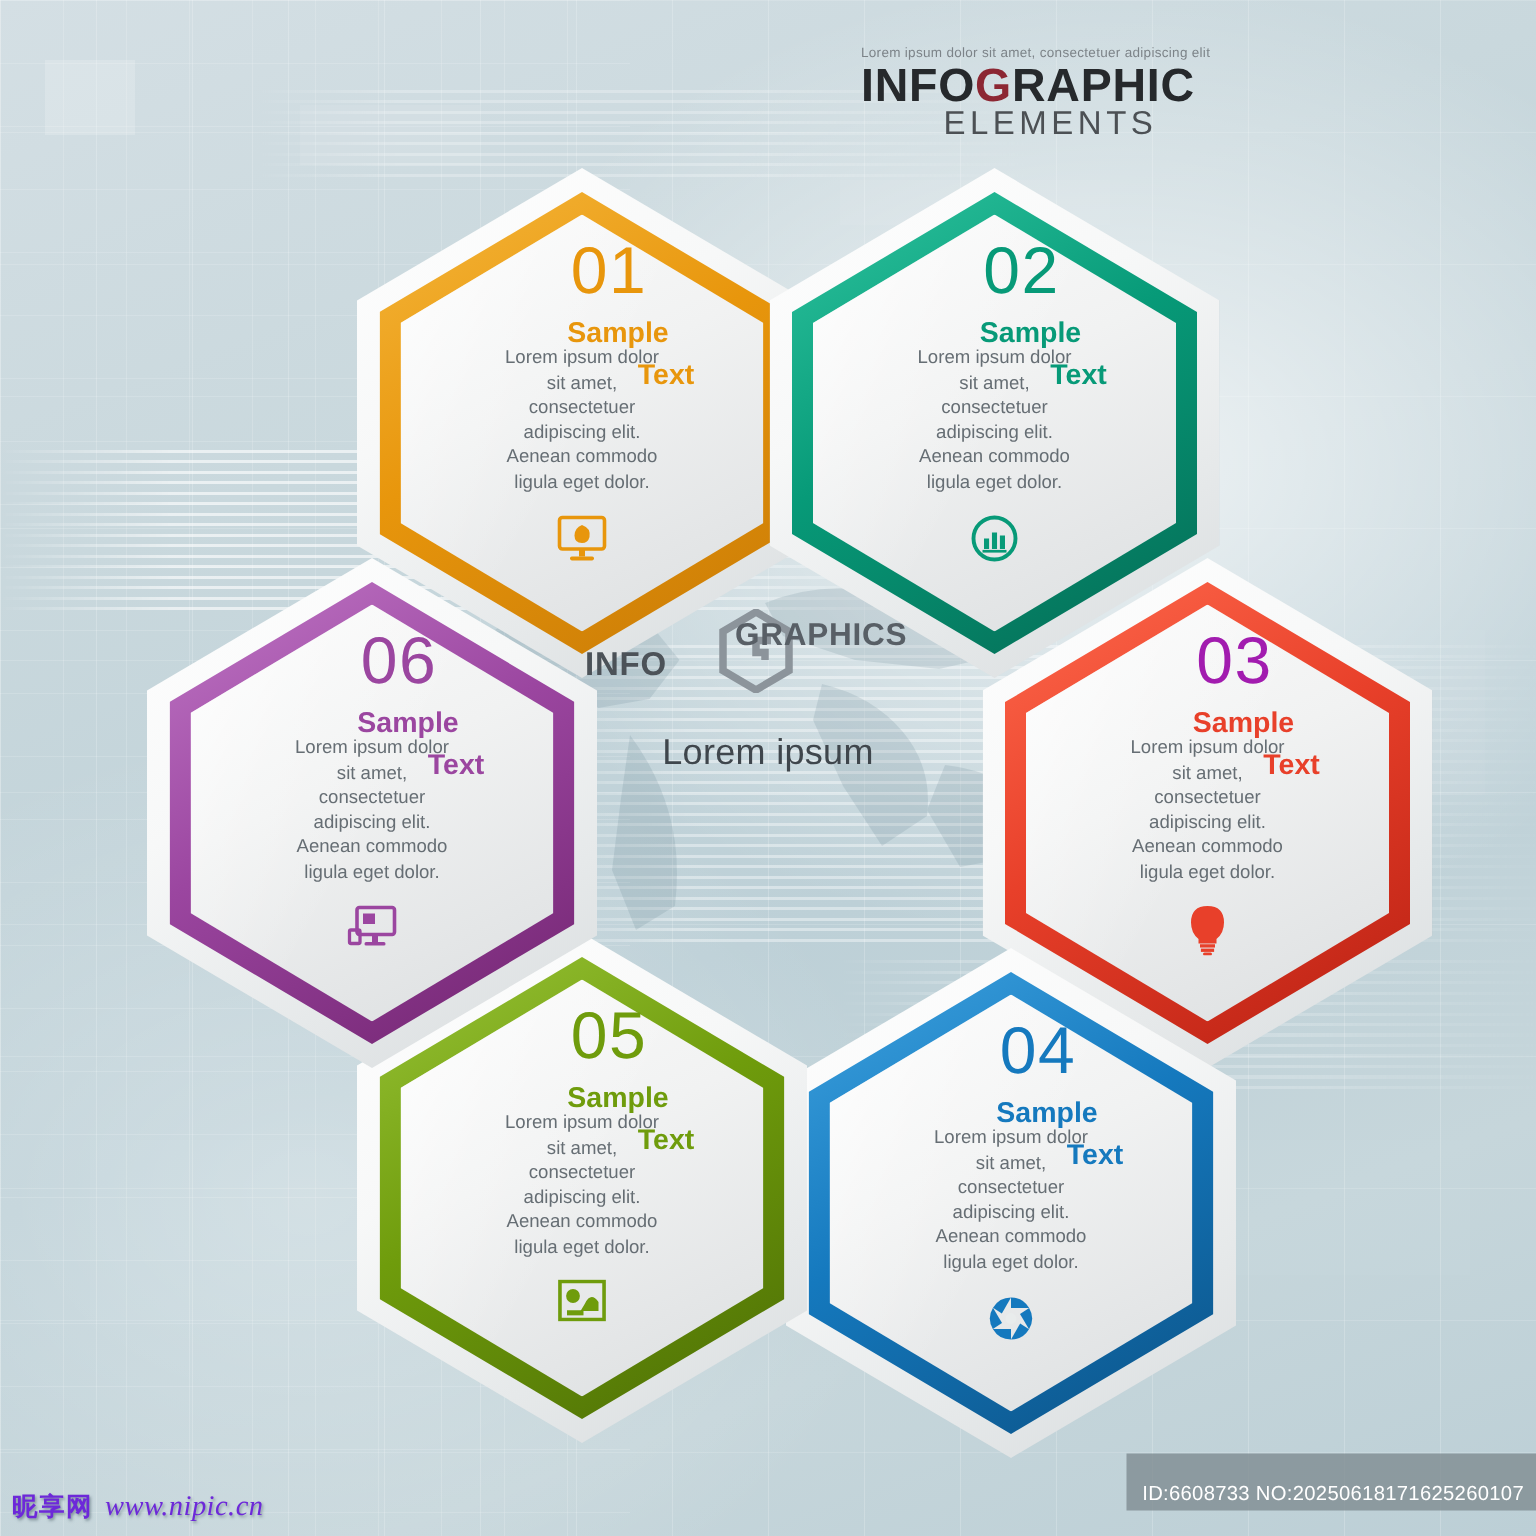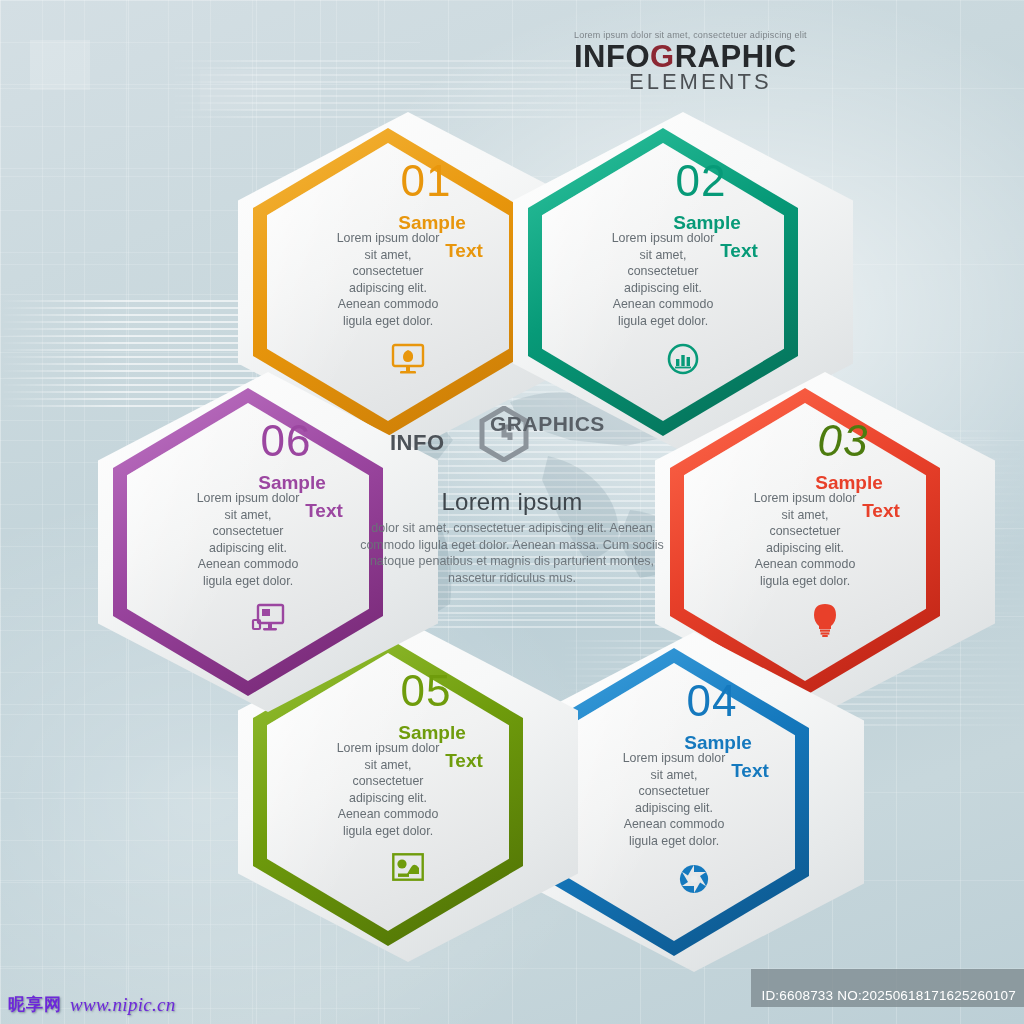--- a/index.html
+++ b/index.html
@@ -82,21 +82,21 @@
   }
   .center-heading{
     margin-top:28px;font-size:24px;color:#3f464c;font-weight:normal;letter-spacing:.2px;
   }
   .center-body{
     margin-top:4px;font-size:12.5px;line-height:1.32;color:#6a7278;
     filter:blur(.45px);opacity:.95;padding:0 2px;
   }
 
   
-  .hex-wrap{position:absolute;width:300px;height:340px;padding-left:40px;}
+  .hex-wrap{position:absolute;width:300px;height:340px;}
   .hex{
     position:absolute;inset:0;
     clip-path:polygon(50% 0%,100% 26%,100% 74%,50% 100%,0% 74%,0% 26%);
   }
   .hex-outer{
     background:linear-gradient(150deg,#ffffff 0%,#f7f8f8 38%,#e6e9ea 72%,#d7dbdd 100%);
     filter:drop-shadow(4px 9px 10px rgba(60,75,85,.38));
   }
   .hex-color{ top:16px;left:15px;width:270px;height:308px; }
   .hex-inner{
@@ -248,21 +248,21 @@
       </div>
     </div>
   </div>
 
   <div class="hex-wrap" style="left:655px;top:372px;">
     <div class="hex hex-outer"></div>
     <div class="hex hex-color" style="background:linear-gradient(150deg,#FF6A4D 0%,#E8402A 45%,#B81F12 100%);"></div>
     <div class="hex hex-inner"></div>
     <div class="hex hex-gloss"></div>
     <div class="hex-content">
-      <div class="hex-num" style="color:#4d7c0f;font-style:italic;">03</div>
+      <div class="hex-num" style="color:#a21caf;">03</div>
       <div class="hex-sample" style="color:#E8402A;">Sample</div>
       <div class="hex-textword" style="color:#E8402A;">Text</div>
       <div class="hex-body">
         <div>Lorem ipsum dolor</div>
         <div>sit amet,</div>
         <div>consectetuer</div>
         <div>adipiscing elit.</div>
         <div>Aenean commodo</div>
         <div>ligula eget dolor.</div>
       </div>
@@ -370,21 +370,20 @@
   <div class="center-block">
     <div class="logo-row">
       <svg class="logo-hex" viewBox="0 0 56 56">
         <path d="M28 2 L50 15 L50 41 L28 54 L6 41 L6 15 Z" fill="none" stroke="#8c949b" stroke-width="5"></path>
         <path d="M38 21 L28 21 L28 29 L34 29 L34 34" fill="none" stroke="#8c949b" stroke-width="5"></path>
       </svg>
       <div class="logo-info">INFO</div>
       <div class="logo-graphics">GRAPHICS</div>
     </div>
     <div class="center-heading">Lorem ipsum</div>
-    <div class="center-body">dolor sit amet, consectetuer adipiscing elit. Aenean commodo ligula eget dolor. Aenean massa. Cum sociis natoque penatibus et magnis dis parturient montes, nascetur ridiculus mus.</div>
   </div>
 
   <div class="footer-logo">
     <span class="footer-cn">昵享网</span>
     <span class="footer-url">www.nipic.cn</span>
   </div>
   <div class="footer-id">ID:6608733 NO:20250618171625260107</div>
 
 </div>
 

